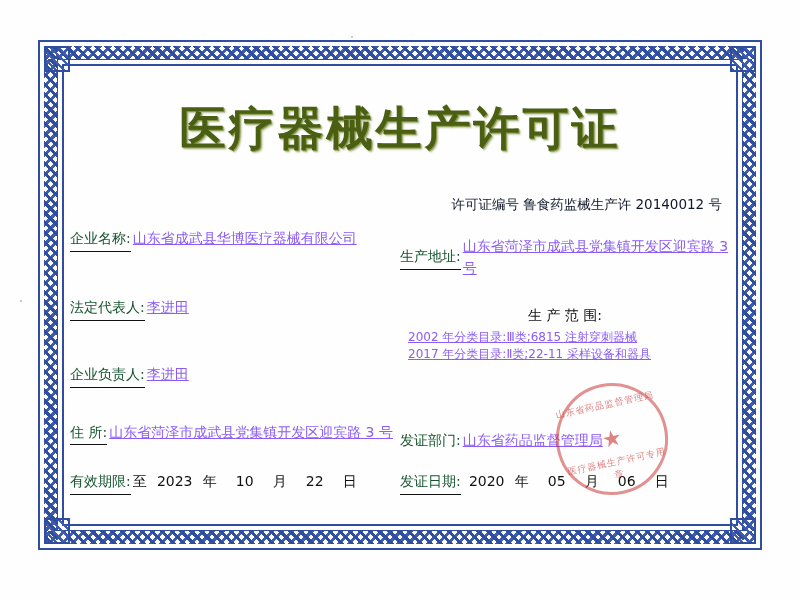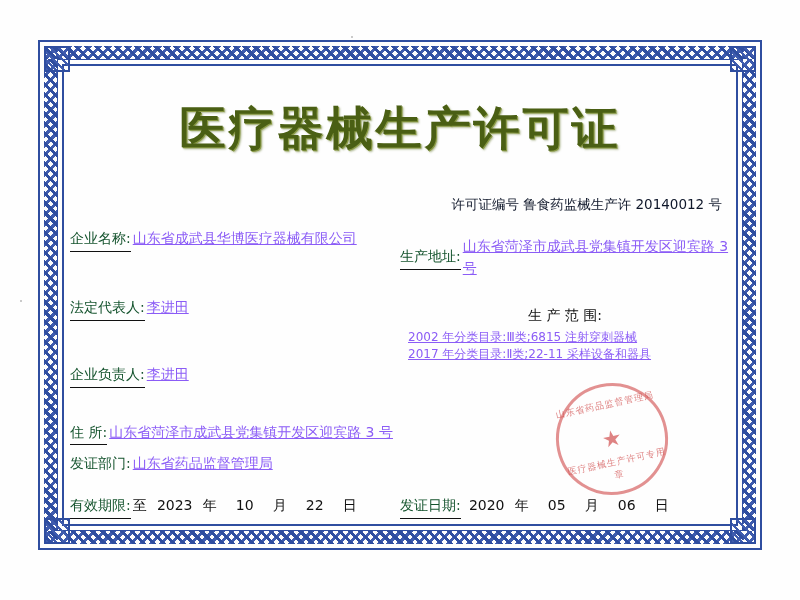--- a/index.html
+++ b/index.html
@@ -289,21 +289,21 @@
       </div>
 
       <div class="row mt22">
         <div class="col-left">
           <span class="lbl underline">企业负责人:</span>
           <span class="val">李进田</span>
         </div>
         <div class="col-right"></div>
       </div>
 
-      <div class="row mt22" style="margin-top:34px;flex-direction:column;">
+      <div class="row mt22" style="margin-top:34px;">
         <div class="col-left">
           <span class="lbl underline">住    所:</span>
           <span class="val">山东省菏泽市成武县党集镇开发区迎宾路 3 号</span>
         </div>
         <div class="col-right">
           <span class="lbl">发证部门:</span>
           <span class="val">山东省药品监督管理局</span>
         </div>
       </div>
 

